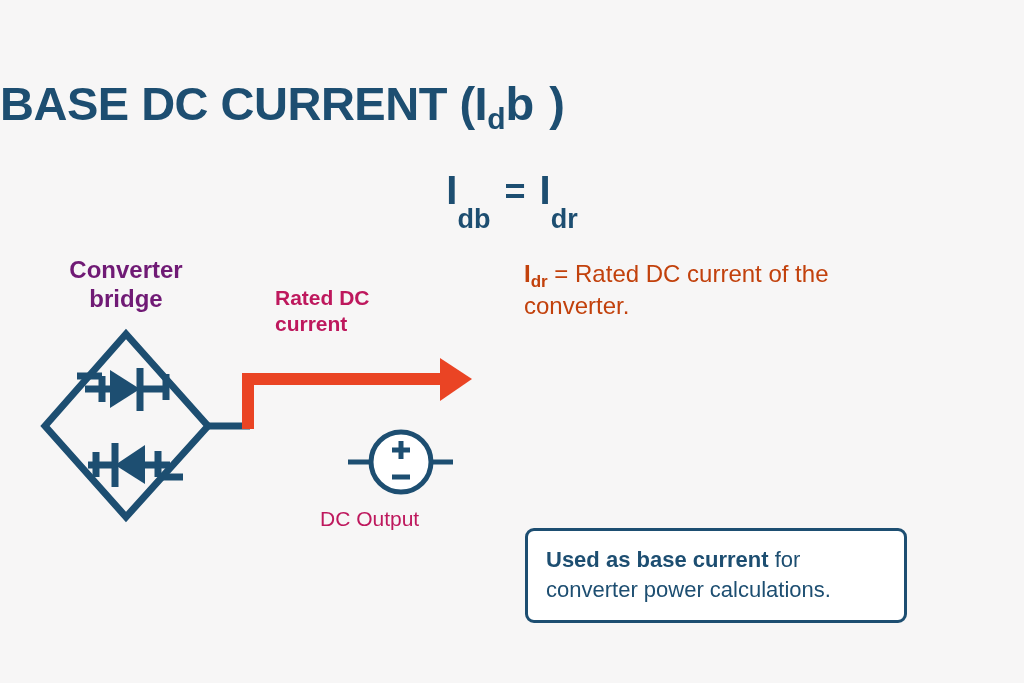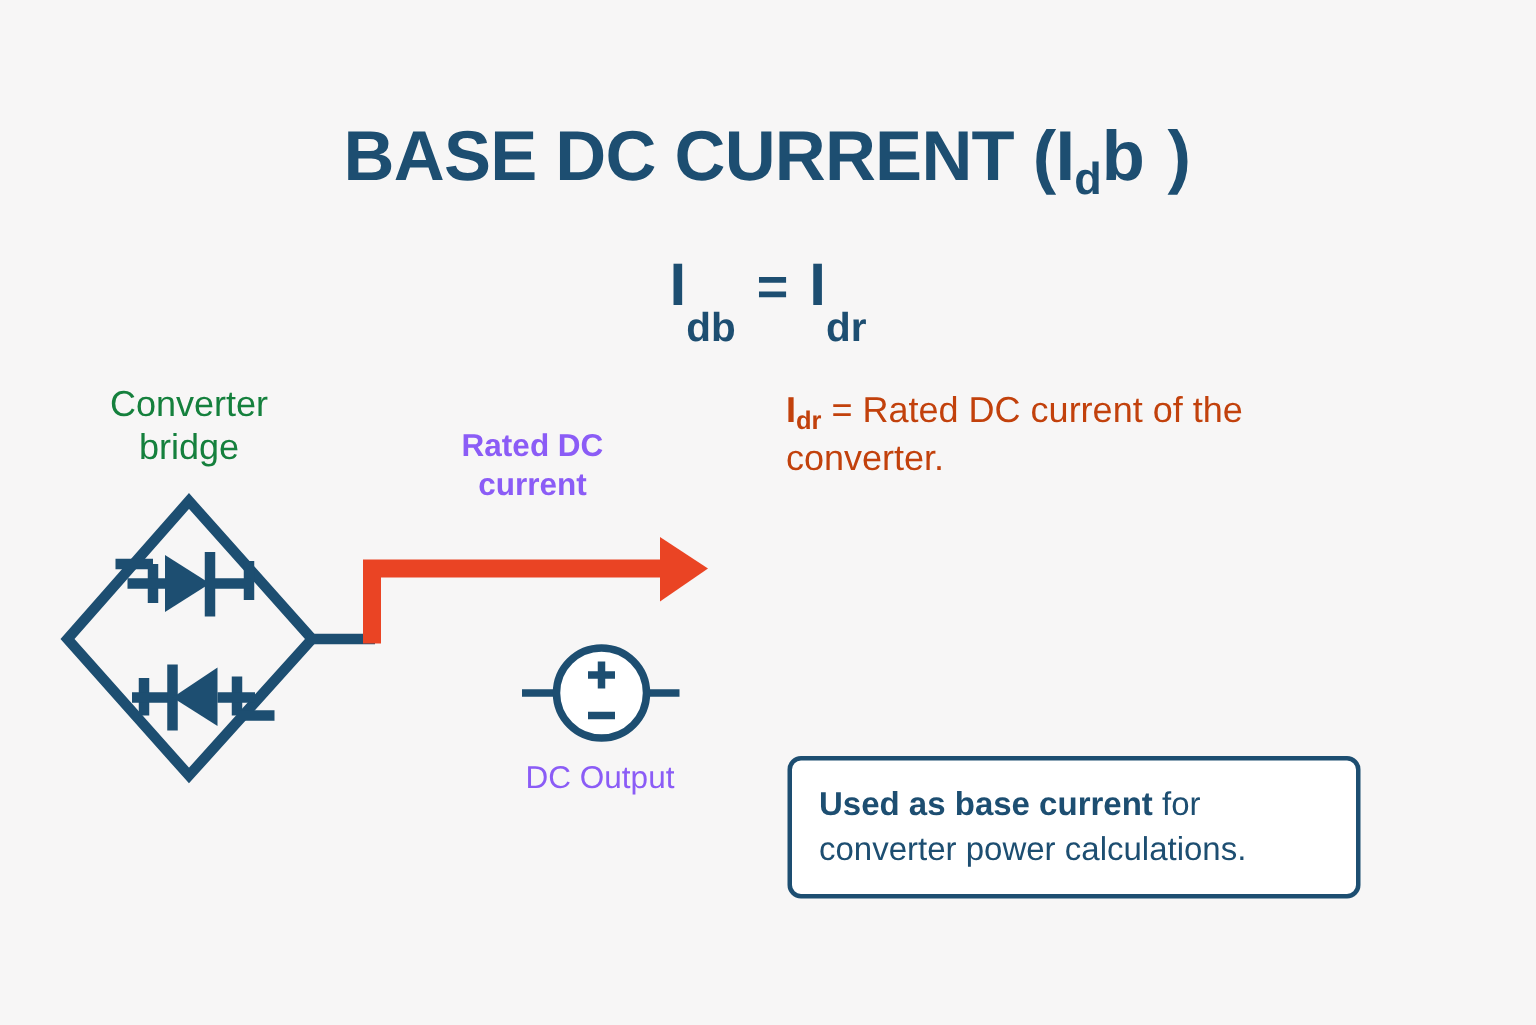--- a/index.html
+++ b/index.html
@@ -20,21 +20,21 @@
     width: 1024px;
     height: 683px;
   }
 
   
   #title {
     position: absolute;
     left: 0;
     top: 76px;
     width: 1024px;
-    text-align: center;
+    text-align: left;
     font-size: 47px;
     font-weight: bold;
     letter-spacing: -0.5px;
     color: #1d4e71;
     white-space: nowrap;
   }
   #title .sub {
     font-size: 30px;
     vertical-align: baseline;
     position: relative;
@@ -65,31 +65,31 @@
   #formula .eq {
     padding: 0 14px;
     font-size: 36px;
   }
 
   
   .plain-label {
     position: absolute;
     text-align: center;
     font-size: 24px;
-    font-weight: normal;
+    font-weight: bold;
     line-height: 1.22;
-    color: #15803d;
+    color: #701a75;
   }
   .bold-label {
     position: absolute;
-    text-align: center;
+    text-align: left;
     font-size: 21px;
     font-weight: bold;
     line-height: 1.25;
-    color: #8b5cf6;
+    color: #be185d;
   }
 
   #converter-bridge-label {
     left: 26px;
     top: 255px;
     width: 200px;
   }
   #rated-dc-label {
     left: 275px;
     top: 285px;
@@ -128,21 +128,21 @@
     font-size: 17px;
     position: relative;
     top: 5px;
     font-weight: bold;
   }
   .para .ivar { font-weight: bold; }
 
   #callout {
     position: absolute;
     left: 525px;
-    top: 504px;
+    top: 528px;
     width: 382px;
     box-sizing: border-box;
     border: 3px solid #1d4e71;
     border-radius: 9px;
     background: #ffffff;
     padding: 14px 18px 16px 18px;
   }
   #callout .ctext {
     font-size: 22px;
     line-height: 1.35;

